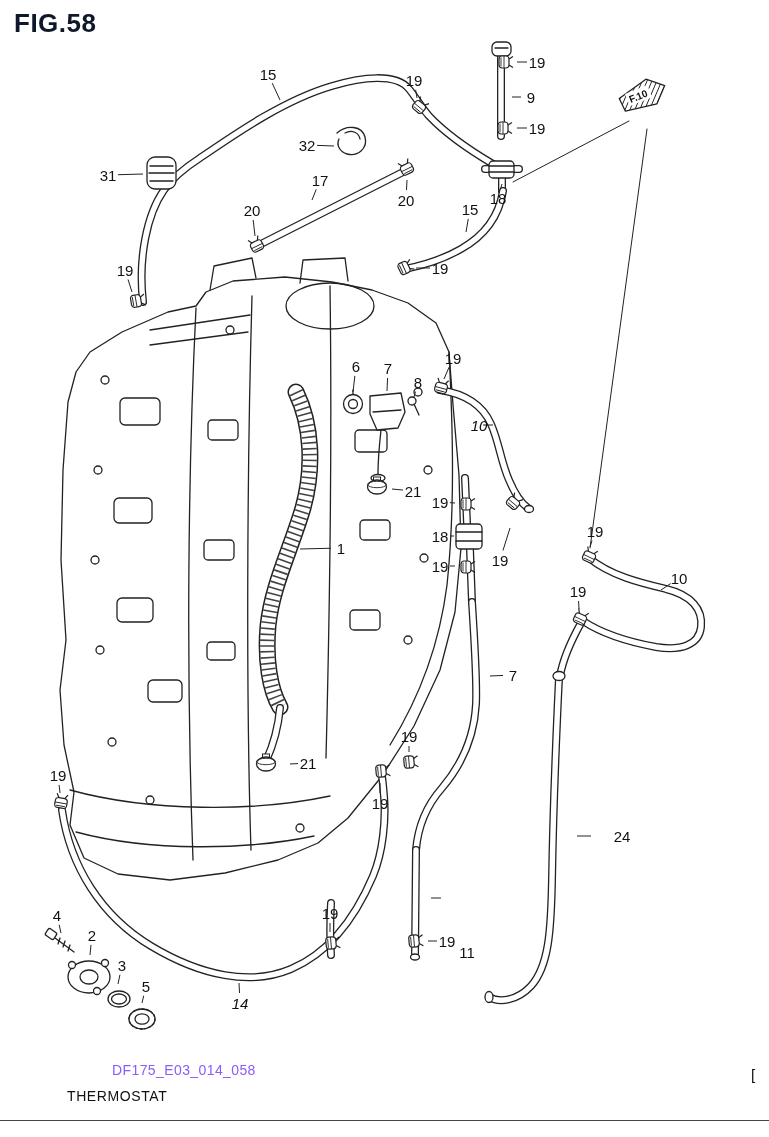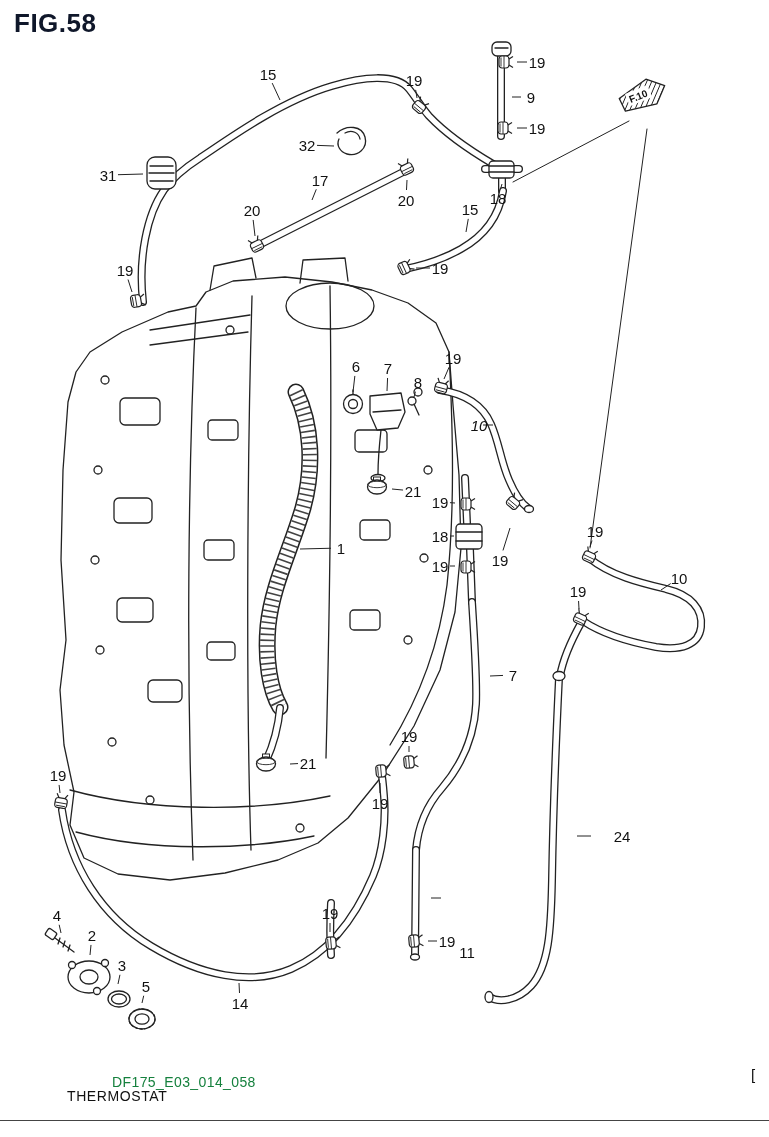--- a/index.html
+++ b/index.html
@@ -4,21 +4,21 @@
 <style>
   :root { --ink:#222; --paper:#fff; }
   * { box-sizing:border-box; }
   body { margin:0; background:#eee; }
   #page { position:relative; width:769px; height:1137px; background:var(--paper);
           font-family:"Liberation Sans", sans-serif; overflow:hidden; margin:0 auto; }
   #art, #overlay { position:absolute; left:0; top:0; }
   .callout { position:absolute; transform:translate(-50%,-50%); font-size:15px; color:#111;
              white-space:nowrap; line-height:1; }
   #fig-title { position:absolute; left:14px; top:8px; font-size:26px; font-weight:bold; color:#0f172a; letter-spacing:.5px; }
-  #fig-code { position:absolute; left:112px; top:1062px; font-size:14px; color:#15803d; letter-spacing:.4px;margin-top:12px; }
+  #fig-code { position:absolute; left:112px; top:1062px; font-size:14px; color:#8b5cf6; letter-spacing:.4px; }
   #fig-caption { position:absolute; left:67px; top:1088px; font-size:14px; color:#111; letter-spacing:.6px; }
   #page-edge-mark { position:absolute; left:751px; top:1066px; font-size:15px; color:#111; }
   #footer-rule { position:absolute; left:0; top:1120px; width:769px; height:1px; background:#444; }
   .art { stroke:var(--ink); fill:none; stroke-width:1.3; stroke-linecap:round; stroke-linejoin:round; }
   .tube-o { stroke:var(--ink); stroke-width:8; fill:none; stroke-linecap:round; }
   .tube-i { stroke:#fff; stroke-width:5.4; fill:none; stroke-linecap:round; }
   .rib-o { stroke:var(--ink); stroke-width:17; fill:none; stroke-linecap:round; }
   .rib-i { stroke:#fff; stroke-width:14; fill:none; stroke-linecap:round; }
   .rib-d { stroke:var(--ink); stroke-width:14; fill:none; stroke-dasharray:1.6 4.2; opacity:.85; }
   .thin  { stroke:#222; stroke-width:1; }
@@ -329,21 +329,21 @@
       <span class="callout" style="left: 58px; top: 775px;">19</span>
       <span class="callout" style="left: 380px; top: 803px;">19</span>
       <span class="callout" style="left: 602px; top: 836px; margin-left: 20px;">24</span>
       <span class="callout" style="left: 451px; top: 952px; margin-left: 16px;">11</span>
       <span class="callout" style="left: 330px; top: 913px;">19</span>
       <span class="callout" style="left: 447px; top: 941px;">19</span>
       <span class="callout" style="left: 57px; top: 915px;">4</span>
       <span class="callout" style="left: 92px; top: 935px;">2</span>
       <span class="callout" style="left: 122px; top: 965px;">3</span>
       <span class="callout" style="left: 146px; top: 986px;">5</span>
-      <span class="callout" style="left: 240px; top: 1003px;">14</span>
+      <span class="callout" style="left: 240px; top: 1003px; font-style: italic;">14</span>
     </div>
 
   <div id="fig-title">FIG.58</div>
   <div id="fig-code">DF175_E03_014_058</div>
   <div id="fig-caption">THERMOSTAT</div>
   <div id="page-edge-mark">[</div>
   <div id="footer-rule"></div>
 </div>
 
 </body></html>

